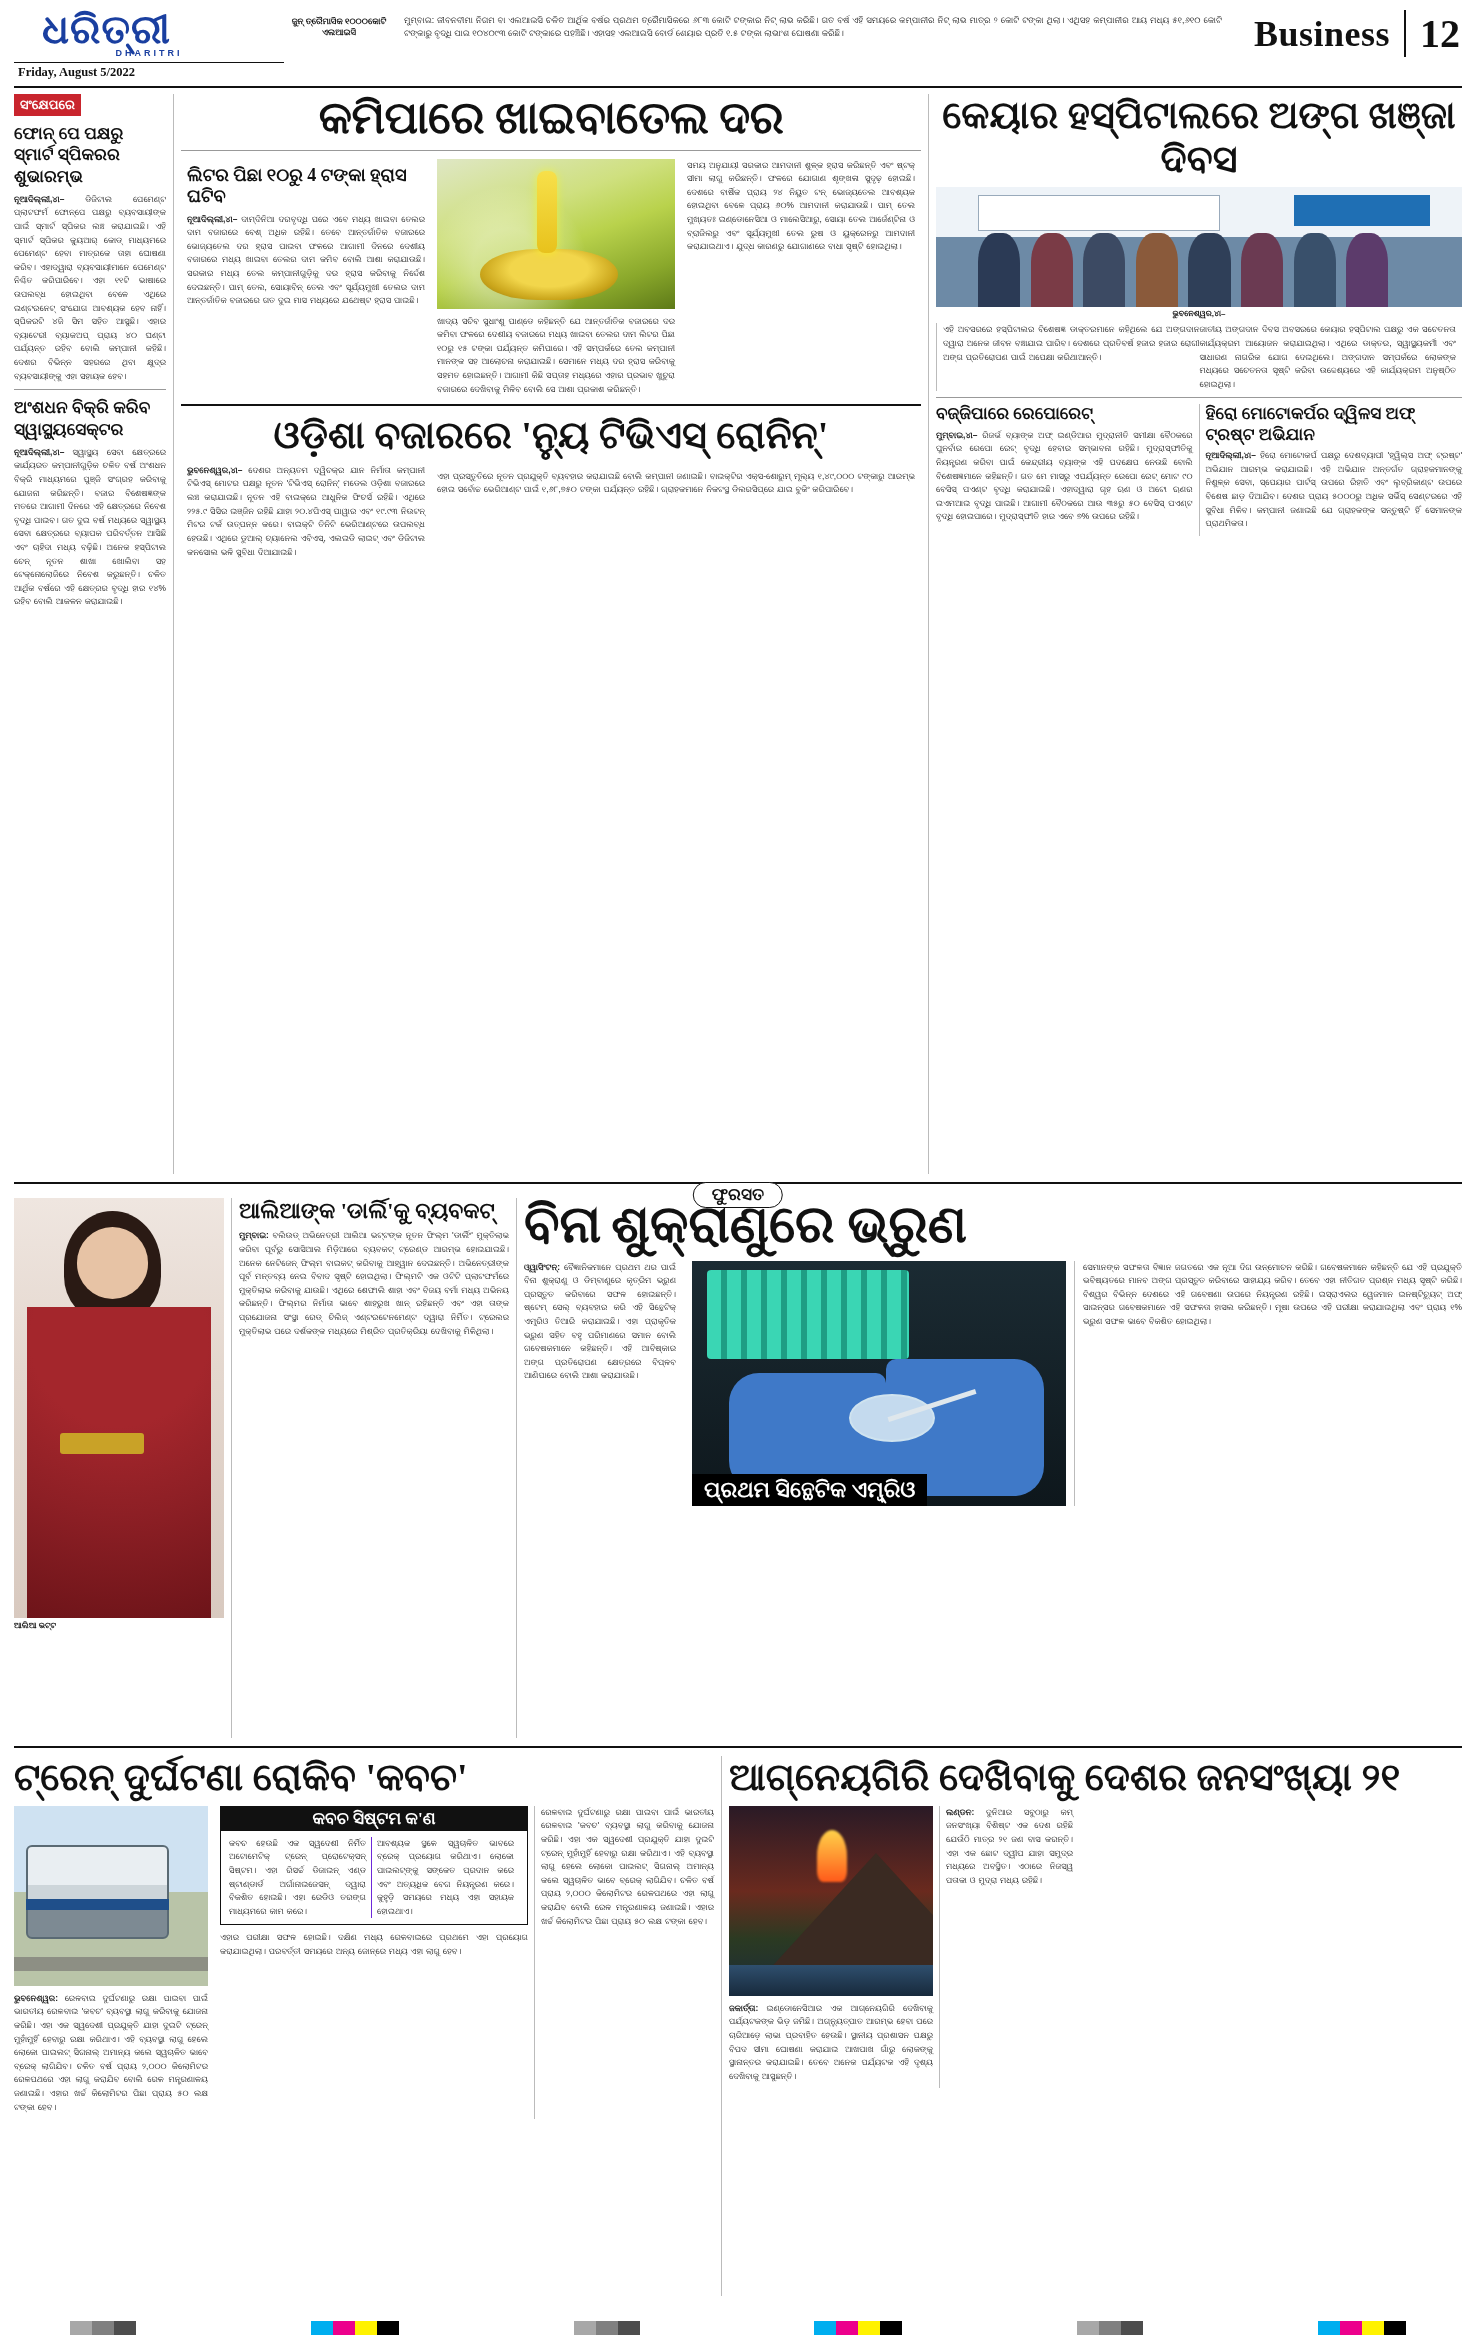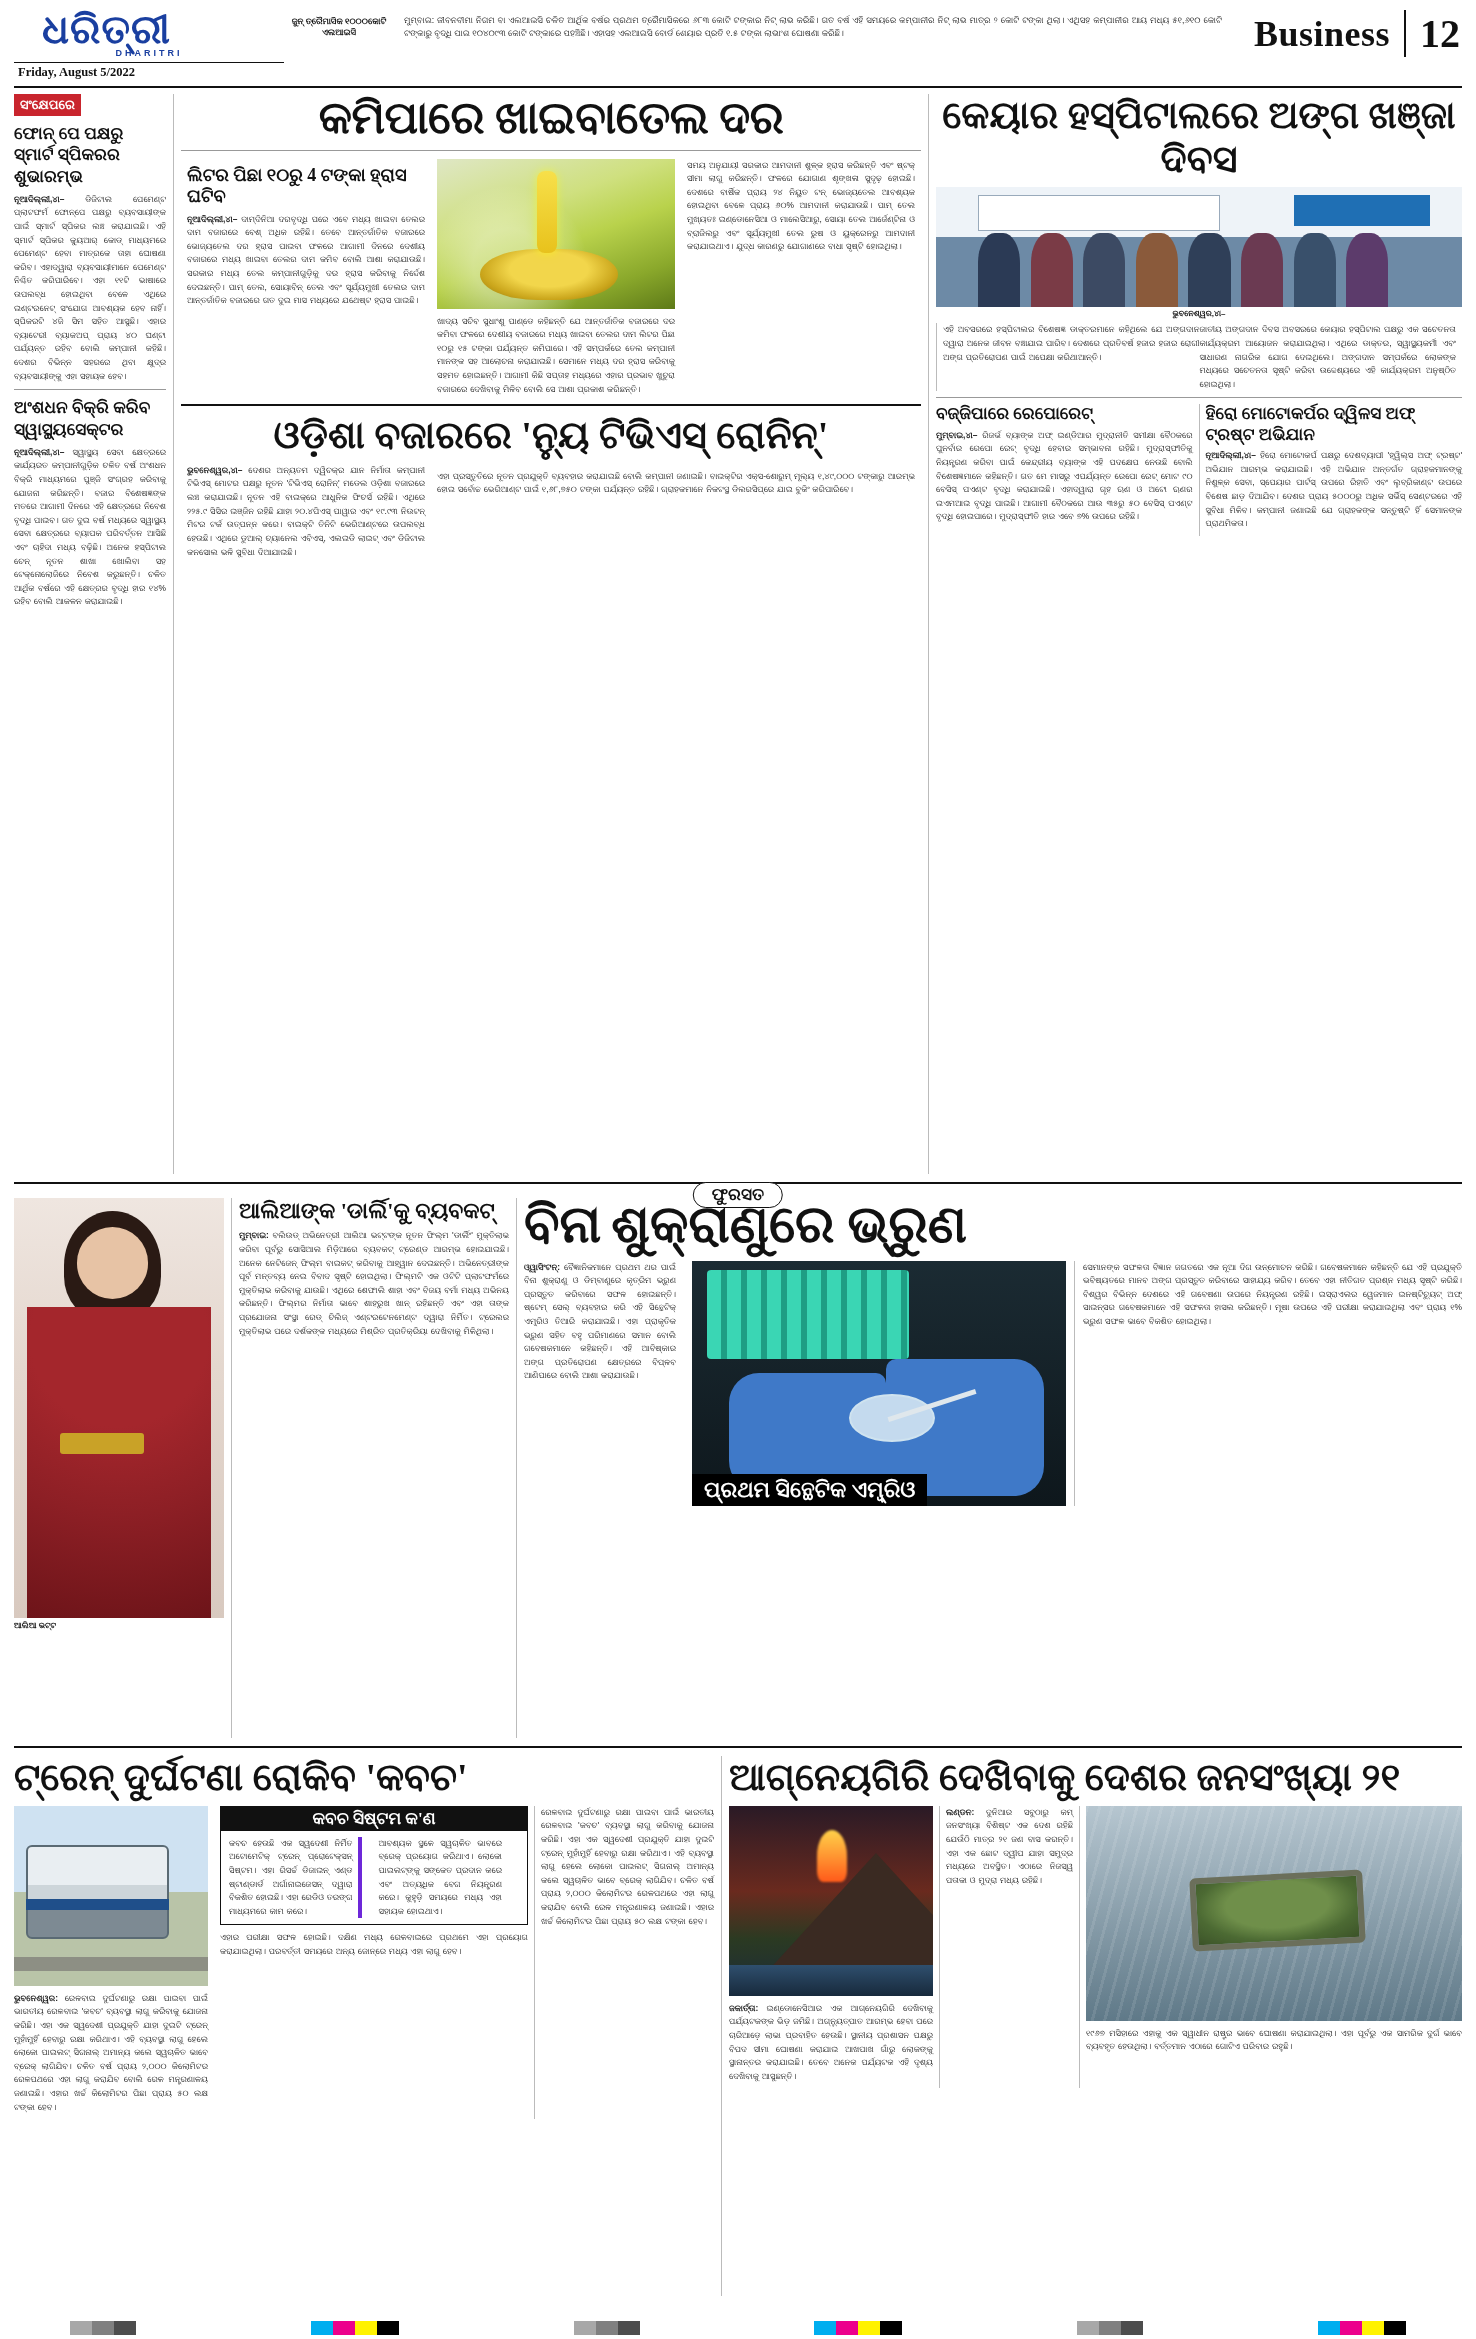--- a/index.html
+++ b/index.html
@@ -437,21 +437,21 @@
           <div class="body-txt" style="margin-top:6px;">
             <p><span class="dateline">ଭୁବନେଶ୍ୱର:</span>
             <span>ରେଳବାଇ ଦୁର୍ଘଟଣାରୁ ରକ୍ଷା ପାଇବା ପାଇଁ ଭାରତୀୟ ରେଳବାଇ 'କବଚ' ବ୍ୟବସ୍ଥା ଲାଗୁ କରିବାକୁ ଯୋଜନା କରିଛି। ଏହା ଏକ ସ୍ୱଦେଶୀ ପ୍ରଯୁକ୍ତି ଯାହା ଦୁଇଟି ଟ୍ରେନ୍ ମୁହାଁମୁହିଁ ହେବାରୁ ରକ୍ଷା କରିଥାଏ। ଏହି ବ୍ୟବସ୍ଥା ଲାଗୁ ହେଲେ ଲୋକୋ ପାଇଲଟ୍ ସିଗନାଲ୍ ଅମାନ୍ୟ କଲେ ସ୍ୱଚାଳିତ ଭାବେ ବ୍ରେକ୍ ଲାଗିଯିବ। ଚଳିତ ବର୍ଷ ପ୍ରାୟ ୨,୦୦୦ କିଲୋମିଟର ରେଳପଥରେ ଏହା ଲାଗୁ କରାଯିବ ବୋଲି ରେଳ ମନ୍ତ୍ରଣାଳୟ ଜଣାଇଛି। ଏହାର ଖର୍ଚ୍ଚ କିଲୋମିଟର ପିଛା ପ୍ରାୟ ୫୦ ଲକ୍ଷ ଟଙ୍କା ହେବ।</span></p>
           </div>
         </div>
         <div style="flex:0 0 320px;padding:0 6px;">
           <div class="tab-box">
             <div class="tab-title">କବଚ ସିଷ୍ଟମ କ'ଣ</div>
             <div style="display:flex;">
               <div style="flex:1;padding-right:5px;" class="body-txt">କବଚ ହେଉଛି ଏକ ସ୍ୱଦେଶୀ ନିର୍ମିତ ଅଟୋମେଟିକ୍ ଟ୍ରେନ୍ ପ୍ରୋଟେକ୍ସନ୍ ସିଷ୍ଟମ। ଏହା ରିସର୍ଚ୍ଚ ଡିଜାଇନ୍ ଏଣ୍ଡ ଷ୍ଟାଣ୍ଡାର୍ଡ ଅର୍ଗାନାଇଜେସନ୍ ଦ୍ୱାରା ବିକଶିତ ହୋଇଛି। ଏହା ରେଡିଓ ତରଙ୍ଗ ମାଧ୍ୟମରେ କାମ କରେ।</div>
-              <div style="flex:1;padding:0 17px;border-left:4px solid #6d28d9;" class="body-txt">ଆବଶ୍ୟକ ସ୍ଥଳେ ସ୍ୱଚାଳିତ ଭାବରେ ବ୍ରେକ୍ ପ୍ରୟୋଗ କରିଥାଏ। ଲୋକୋ ପାଇଲଟ୍‌ଙ୍କୁ ସଙ୍କେତ ପ୍ରଦାନ କରେ ଏବଂ ଅତ୍ୟଧିକ ବେଗ ନିୟନ୍ତ୍ରଣ କରେ। କୁହୁଡ଼ି ସମୟରେ ମଧ୍ୟ ଏହା ସହାୟକ ହୋଇଥାଏ।</div>
+              <div style="flex:1;padding:0 5px;border-left:1px solid #6d28d9;" class="body-txt">ଆବଶ୍ୟକ ସ୍ଥଳେ ସ୍ୱଚାଳିତ ଭାବରେ ବ୍ରେକ୍ ପ୍ରୟୋଗ କରିଥାଏ। ଲୋକୋ ପାଇଲଟ୍‌ଙ୍କୁ ସଙ୍କେତ ପ୍ରଦାନ କରେ ଏବଂ ଅତ୍ୟଧିକ ବେଗ ନିୟନ୍ତ୍ରଣ କରେ। କୁହୁଡ଼ି ସମୟରେ ମଧ୍ୟ ଏହା ସହାୟକ ହୋଇଥାଏ।</div>
             </div>
           </div>
           <div class="body-txt" style="margin-top:6px;">ଏହାର ପରୀକ୍ଷା ସଫଳ ହୋଇଛି। ଦକ୍ଷିଣ ମଧ୍ୟ ରେଳବାଇରେ ପ୍ରଥମେ ଏହା ପ୍ରୟୋଗ କରାଯାଇଥିଲା। ପରବର୍ତ୍ତୀ ସମୟରେ ଅନ୍ୟ ଜୋନ୍‌ରେ ମଧ୍ୟ ଏହା ଲାଗୁ ହେବ।</div>
         </div>
         <div style="flex:1;padding-left:6px;border-left:1px solid #bbb;" class="body-txt">ରେଳବାଇ ଦୁର୍ଘଟଣାରୁ ରକ୍ଷା ପାଇବା ପାଇଁ ଭାରତୀୟ ରେଳବାଇ 'କବଚ' ବ୍ୟବସ୍ଥା ଲାଗୁ କରିବାକୁ ଯୋଜନା କରିଛି। ଏହା ଏକ ସ୍ୱଦେଶୀ ପ୍ରଯୁକ୍ତି ଯାହା ଦୁଇଟି ଟ୍ରେନ୍ ମୁହାଁମୁହିଁ ହେବାରୁ ରକ୍ଷା କରିଥାଏ। ଏହି ବ୍ୟବସ୍ଥା ଲାଗୁ ହେଲେ ଲୋକୋ ପାଇଲଟ୍ ସିଗନାଲ୍ ଅମାନ୍ୟ କଲେ ସ୍ୱଚାଳିତ ଭାବେ ବ୍ରେକ୍ ଲାଗିଯିବ। ଚଳିତ ବର୍ଷ ପ୍ରାୟ ୨,୦୦୦ କିଲୋମିଟର ରେଳପଥରେ ଏହା ଲାଗୁ କରାଯିବ ବୋଲି ରେଳ ମନ୍ତ୍ରଣାଳୟ ଜଣାଇଛି। ଏହାର ଖର୍ଚ୍ଚ କିଲୋମିଟର ପିଛା ପ୍ରାୟ ୫୦ ଲକ୍ଷ ଟଙ୍କା ହେବ।</div>
       </div>
     </div>
 
     <div class="vrule"></div>
 
@@ -471,27 +471,20 @@
             <p><span class="dateline">ଜକାର୍ତ୍ତା:</span>
             <span>ଇଣ୍ଡୋନେସିଆର ଏକ ଆଗ୍ନେୟଗିରି ଦେଖିବାକୁ ପର୍ଯ୍ୟଟକଙ୍କ ଭିଡ଼ ଜମିଛି। ଅଗ୍ନ୍ୟୁତ୍ପାତ ଆରମ୍ଭ ହେବା ପରେ ଚାରିଆଡ଼େ ଲାଭା ପ୍ରବାହିତ ହେଉଛି। ସ୍ଥାନୀୟ ପ୍ରଶାସନ ପକ୍ଷରୁ ବିପଦ ସୀମା ଘୋଷଣା କରାଯାଇ ଆଖପାଖ ଗାଁରୁ ଲୋକଙ୍କୁ ସ୍ଥାନାନ୍ତର କରାଯାଇଛି। ତେବେ ଅନେକ ପର୍ଯ୍ୟଟକ ଏହି ଦୃଶ୍ୟ ଦେଖିବାକୁ ଆସୁଛନ୍ତି।</span></p>
           </div>
         </div>
         <div style="flex:0 0 140px;padding:0 6px;border-left:1px solid #bbb;">
           <div class="body-txt">
             <p><span class="dateline">ଲଣ୍ଡନ:</span>
             <span>ଦୁନିଆର ସବୁଠାରୁ କମ୍ ଜନସଂଖ୍ୟା ବିଶିଷ୍ଟ ଏକ ଦେଶ ରହିଛି ଯେଉଁଠି ମାତ୍ର ୨୧ ଜଣ ବାସ କରନ୍ତି। ଏହା ଏକ ଛୋଟ ଦ୍ୱୀପ ଯାହା ସମୁଦ୍ର ମଧ୍ୟରେ ଅବସ୍ଥିତ। ଏଠାରେ ନିଜସ୍ୱ ପତାକା ଓ ମୁଦ୍ରା ମଧ୍ୟ ରହିଛି।</span></p>
           </div>
         </div>
-        <div style="flex:1;padding-left:6px;border-left:1px solid #bbb;">
-          <div class="photo isl">
-            <div class="sea"></div>
-            <div class="land"></div>
-          </div>
-          <div class="body-txt" style="margin-top:6px;">୧୯୬୭ ମସିହାରେ ଏହାକୁ ଏକ ସ୍ୱାଧୀନ ରାଷ୍ଟ୍ର ଭାବେ ଘୋଷଣା କରାଯାଇଥିଲା। ଏହା ପୂର୍ବରୁ ଏକ ସାମରିକ ଦୁର୍ଗ ଭାବେ ବ୍ୟବହୃତ ହେଉଥିଲା। ବର୍ତ୍ତମାନ ଏଠାରେ ଗୋଟିଏ ପରିବାର ରହୁଛି।</div>
-        </div>
       </div>
     </div>
   </div>
 
   <div class="footer-bars">
     <div style="width:70px;"></div>
     <div class="bargrp">
       <i style="background:#a8a8a8"></i>
         <i style="background:#808080"></i>
         <i style="background:#4d4d4d"></i>

